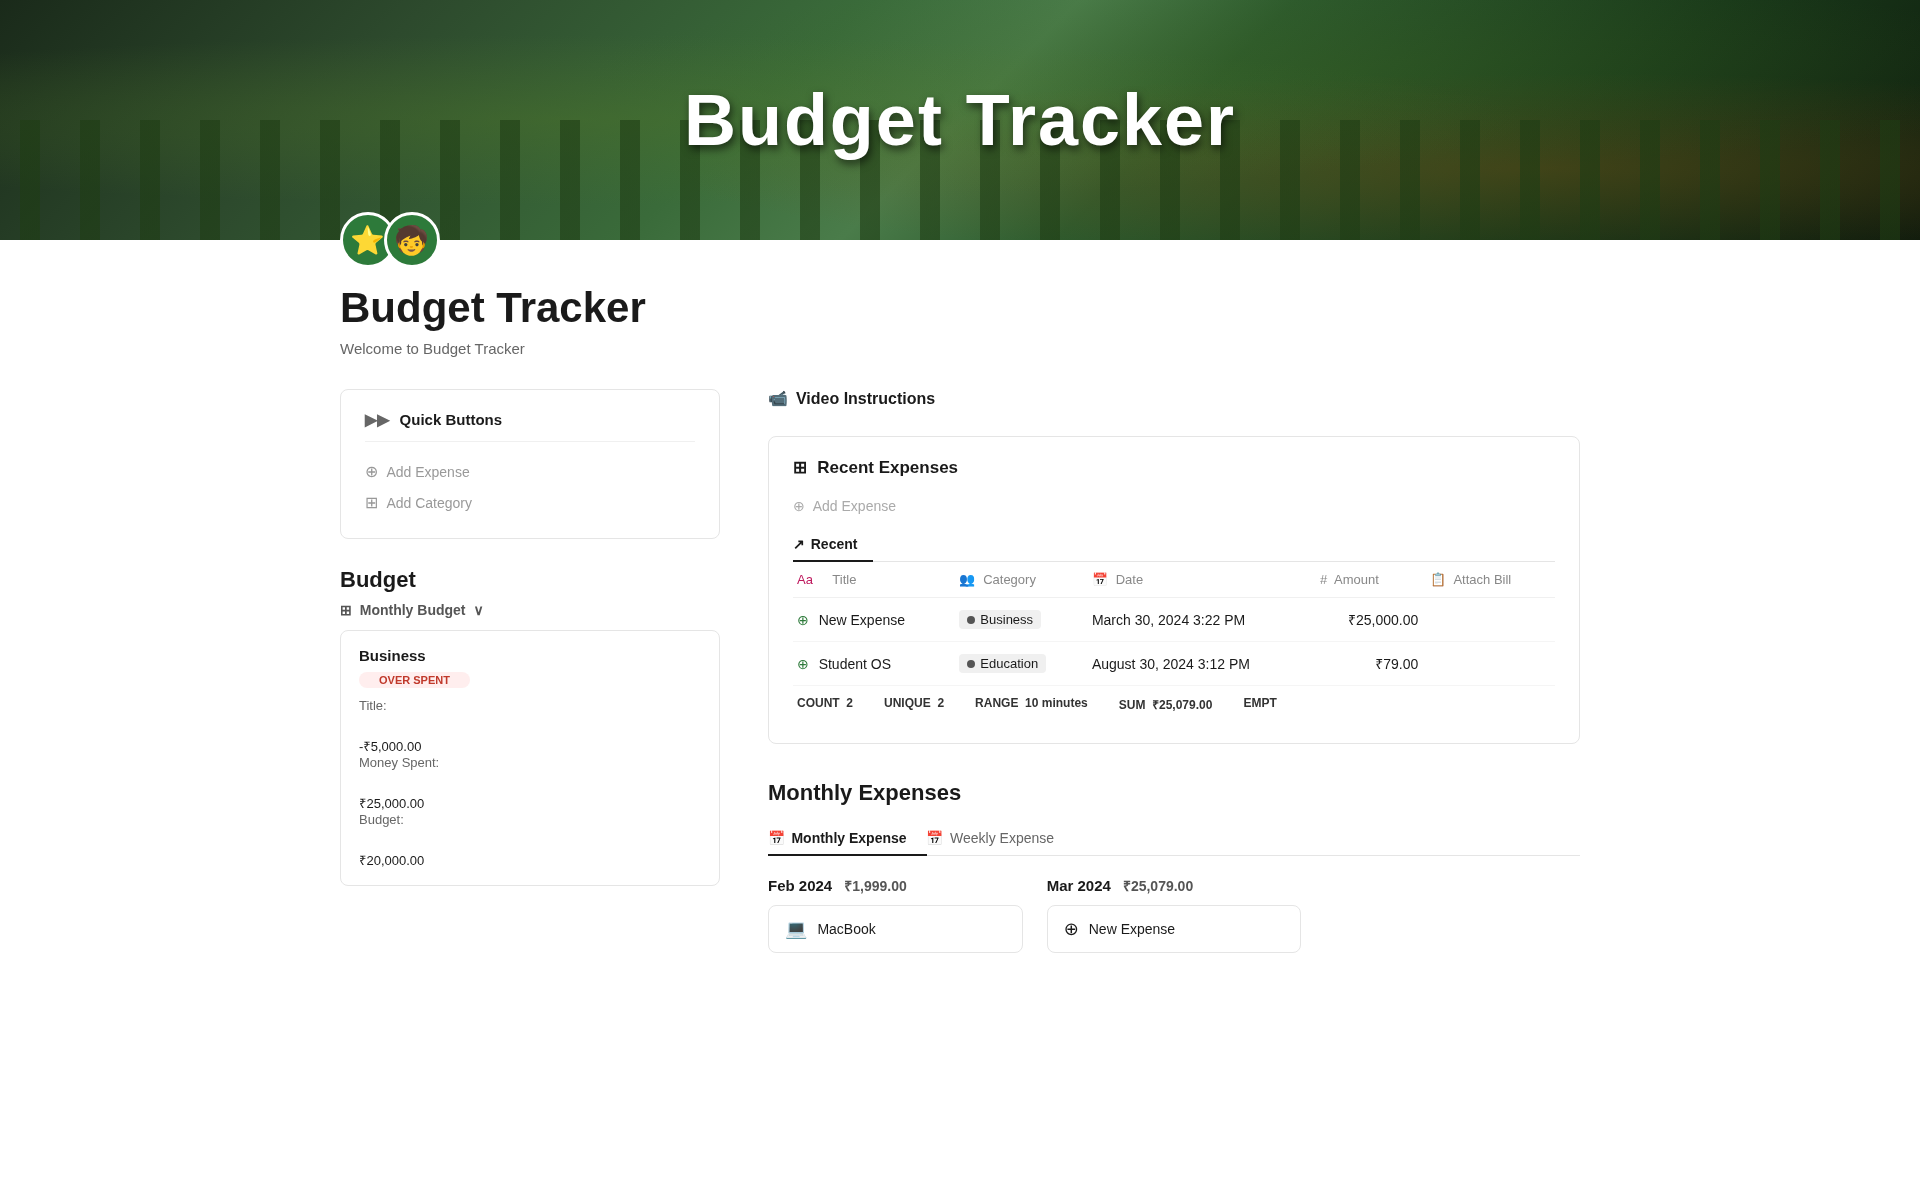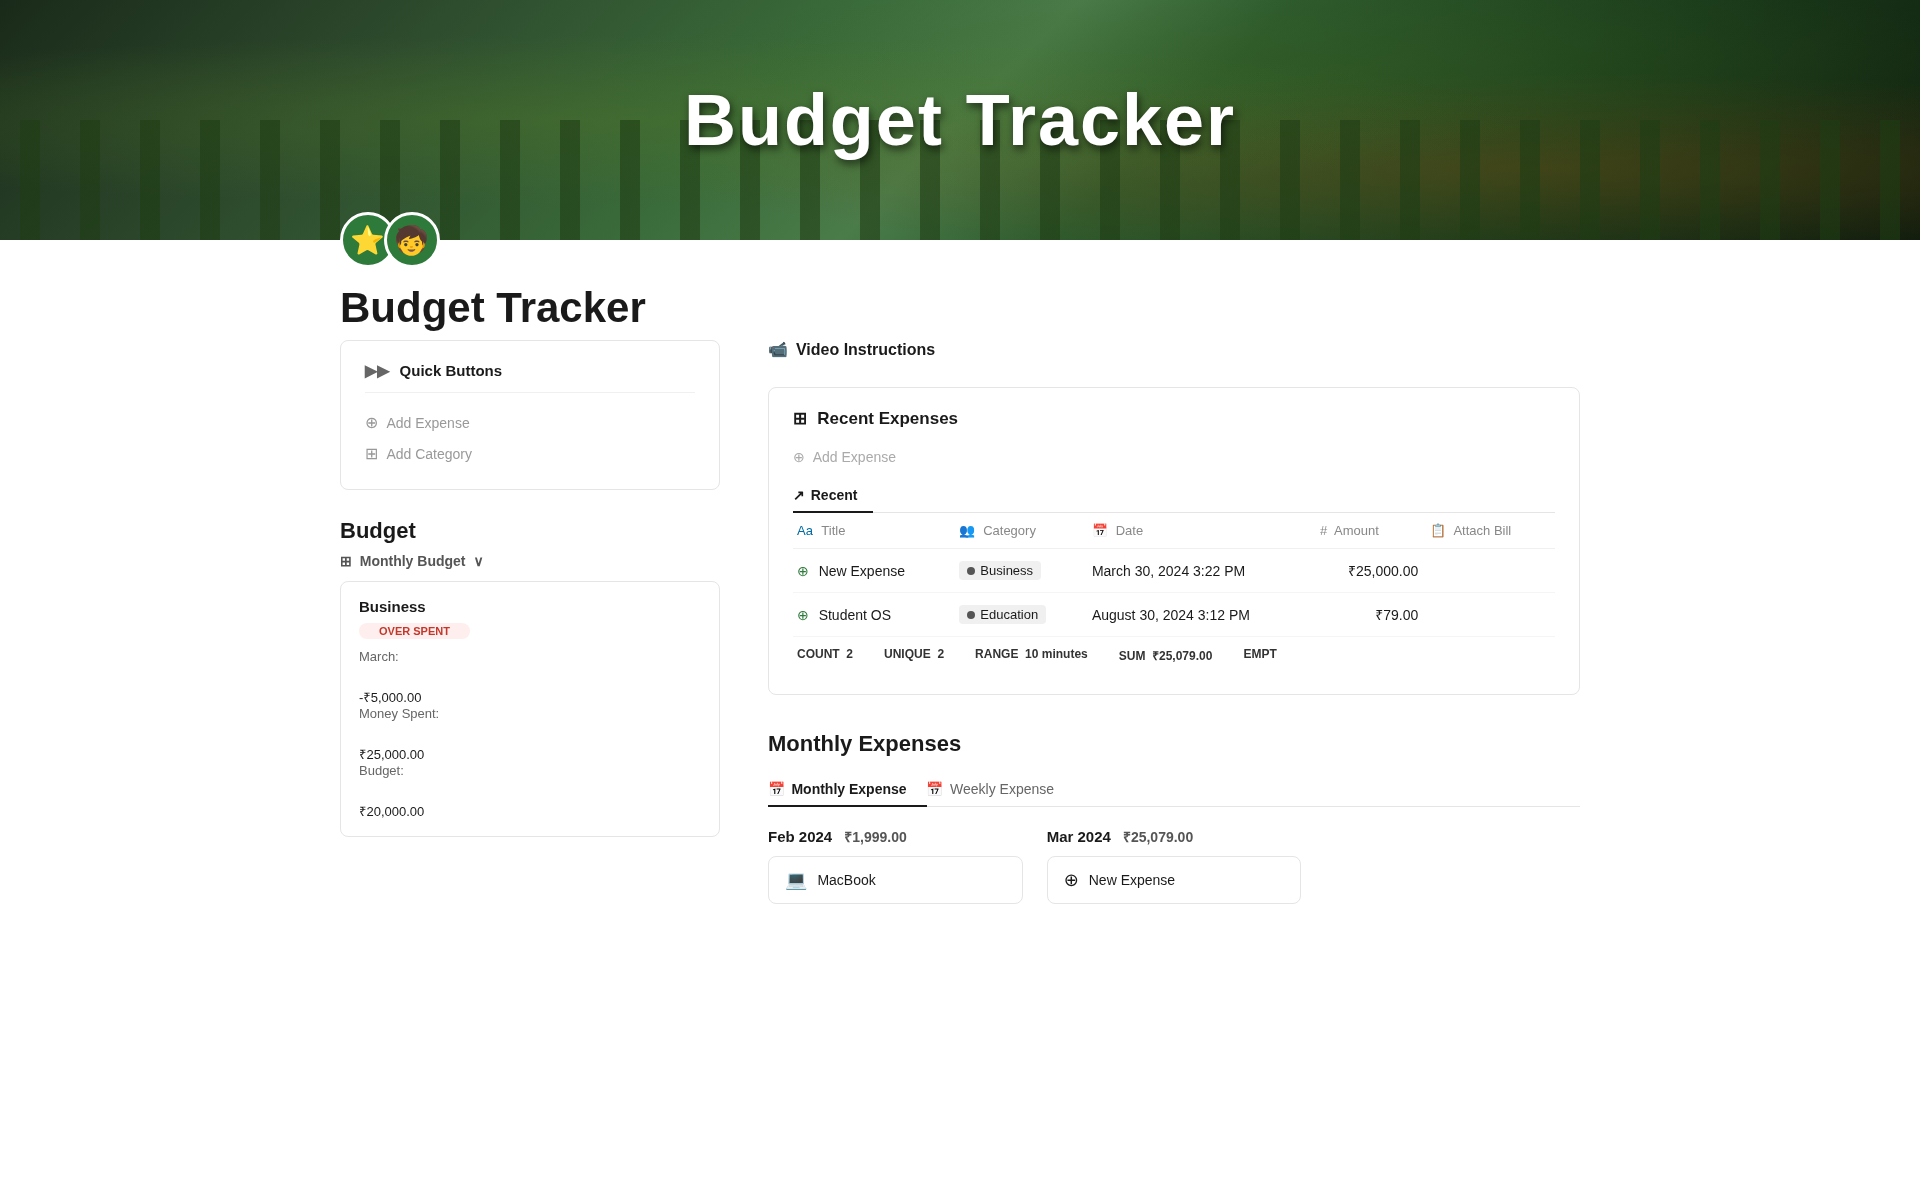--- a/index.html
+++ b/index.html
@@ -373,20 +373,21 @@
 </div>
 
 <div class="page-body">
 
   <div class="page-icon-area">
     <div class="icon-circle">⭐</div>
     <div class="icon-circle">🧒</div>
   </div>
 
   <h1 class="page-title-text">Budget Tracker</h1>
+  <p class="page-subtitle">Welcome to Budget Tracker</p>
 
   <div class="two-col">
 
     <div class="left-col">
 
       <div class="card">
         <div class="card-header">
           <span class="card-header-icon">▶▶</span>
           <span>Quick Buttons</span>
         </div>
@@ -403,21 +404,21 @@
       <div>
         <h2 class="section-title">Budget</h2>
         <div class="section-subtitle">
           <span>⊞</span>
           <span>Monthly Budget</span>
           <span>∨</span>
         </div>
         <div class="budget-card">
           <div class="budget-category-name">Business</div>
           <div class="badge badge-over">OVER SPENT</div>
-          <div class="budget-detail-row">March:</div>
+          <div class="budget-detail-row">Title:</div>
           <div class="budget-detail-value">-₹5,000.00</div>
           <div class="budget-detail-row">Money Spent:</div>
           <div class="budget-detail-value">₹25,000.00</div>
           <div class="budget-detail-row">Budget:</div>
           <div class="budget-detail-value">₹20,000.00</div>
         </div>
       </div>
 
     </div>
 
@@ -440,21 +441,21 @@
         <div class="tab-bar">
           <div class="tab-item active">
             <span>↗</span>
             <span>Recent</span>
           </div>
         </div>
         <table class="expense-table">
           <thead>
             <tr>
               <th>
-                <span style="color:#0369a1;margin-right:5px;">Aa</span>
+                <span style="color:#be185d;margin-right:16px;">Aa</span>
                 <span>Title</span>
               </th>
               <th>
                 <span style="margin-right:4px;">👥</span>
                 <span>Category</span>
               </th>
               <th>
                 <span style="margin-right:4px;">📅</span>
                 <span>Date</span>
               </th>

